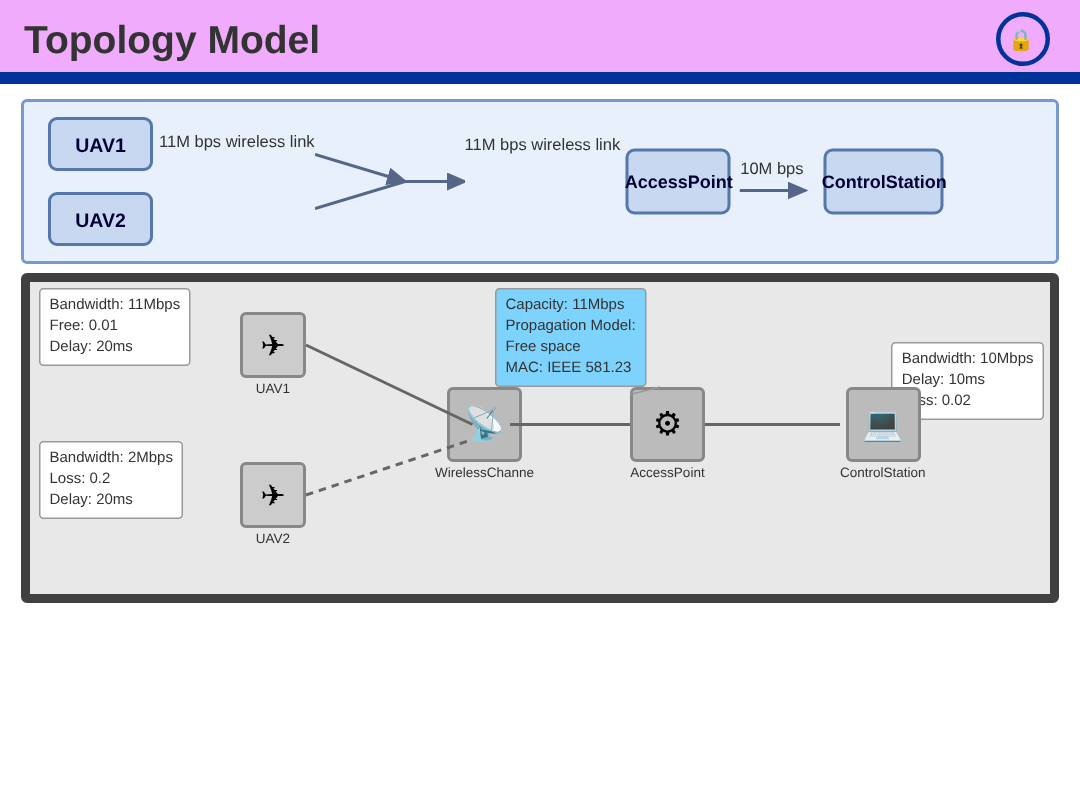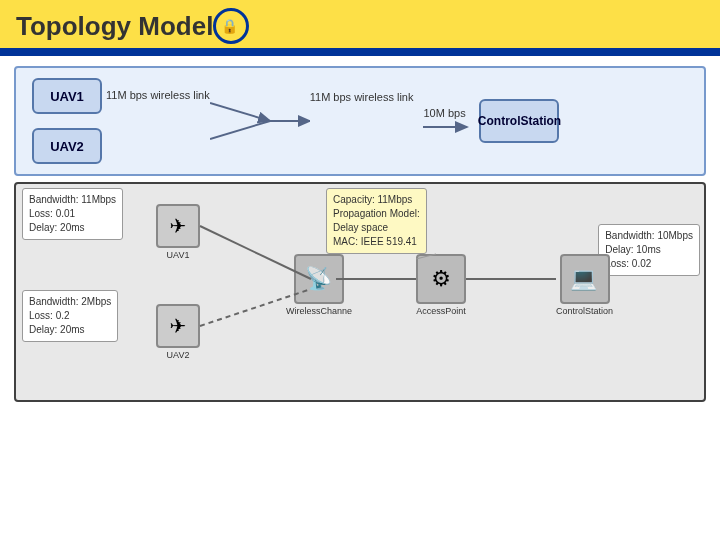--- a/index.html
+++ b/index.html
@@ -8,23 +8,23 @@
       height: 540px;
       background: #fff;
       font-family: Arial, sans-serif;
       overflow: hidden;
     }
 
     
     .header {
       display: flex;
       align-items: center;
-      justify-content: flex-start;
+      justify-content: space-between;
       padding: 8px 16px 4px 16px;
-      background: #fde047;
+      background: #f0abfc;
     }
     .header-title {
       font-size: 26px;
       font-weight: bold;
       color: #333;
     }
     .logo {
       display: flex;
       align-items: center;
       font-size: 22px;
@@ -106,21 +106,21 @@
       text-align: center;
       font-size: 12px;
       font-weight: bold;
       color: #003;
       line-height: 1.2;
     }
 
     
     .bottom-area {
       background: #e8e8e8;
-      border: 2px solid #404040;
+      border: 6px solid #404040;
       margin: 0 14px 10px 14px;
       padding: 10px 14px;
       border-radius: 4px;
       position: relative;
       height: 220px;
     }
 
     .sim-node {
       position: absolute;
       display: flex;
@@ -152,21 +152,21 @@
       border: 1px solid #999;
       border-radius: 3px;
       padding: 4px 6px;
       font-size: 10px;
       color: #333;
       line-height: 1.4;
     }
 
     .callout-box {
       position: absolute;
-      background: #fef9c3;
+      background: #7dd3fc;
       border: 1px solid #999;
       border-radius: 3px;
       padding: 4px 6px;
       font-size: 10px;
       color: #333;
       line-height: 1.4;
     }
 
     .two-uavs {
       display: flex;
@@ -205,20 +205,25 @@
         <line x1="60" y1="32" x2="100" y2="32" stroke="#556688" stroke-width="2" marker-end="url(#arr)"></line>
         <defs>
           <marker id="arr" markerWidth="7" markerHeight="7" refX="6" refY="3" orient="auto">
             <path d="M0,0 L0,6 L7,3 z" fill="#556688"></path>
           </marker>
         </defs>
       </svg>
       <div style="font-size:11px; color:#333; margin-top:2px; white-space:nowrap;">11M bps wireless link</div>
     </div>
 
+    <div class="ap-box">
+      <span>Access</span>
+        <br>
+      <span>Point</span>
+    </div>
 
     <div style="display:flex; flex-direction:column; margin:16px 6px;">
       <span style="font-size:11px; color:#333;">10M bps</span>
       <svg width="50" height="16">
         <line x1="0" y1="8" x2="44" y2="8" stroke="#556688" stroke-width="2" marker-end="url(#arr2)"></line>
         <defs>
           <marker id="arr2" markerWidth="7" markerHeight="7" refX="6" refY="3" orient="auto">
             <path d="M0,0 L0,6 L7,3 z" fill="#556688"></path>
           </marker>
         </defs>
@@ -230,35 +235,35 @@
         <br>
       <span>Station</span>
     </div>
   </div>
 </div>
 
 <div class="bottom-area">
 
   <div class="info-box" style="left:6px; top:4px;">
     <span>Bandwidth: 11Mbps</span><br>
-    <span>Loss: 0.01</span><br>
+    <span>Free: 0.01</span><br>
     <span>Delay: 20ms</span>
   </div>
 
   <div class="info-box" style="left:6px; top:106px;">
     <span>Bandwidth: 2Mbps</span><br>
     <span>Loss: 0.2</span><br>
     <span>Delay: 20ms</span>
   </div>
 
   <div class="callout-box" style="left:310px; top:4px;">
     <span>Capacity: 11Mbps</span><br>
     <span>Propagation Model:</span><br>
-    <span>Delay space</span><br>
-    <span>MAC: IEEE 519.41</span>
+    <span>Free space</span><br>
+    <span>MAC: IEEE 581.23</span>
   </div>
 
   <div class="info-box" style="right:4px; top:40px;">
     <span>Bandwidth: 10Mbps</span><br>
     <span>Delay: 10ms</span><br>
     <span>Loss: 0.02</span>
   </div>
 
   <div class="sim-node" style="left:140px; top:20px;">
     <div class="sim-box" style="background:#ccc;">

